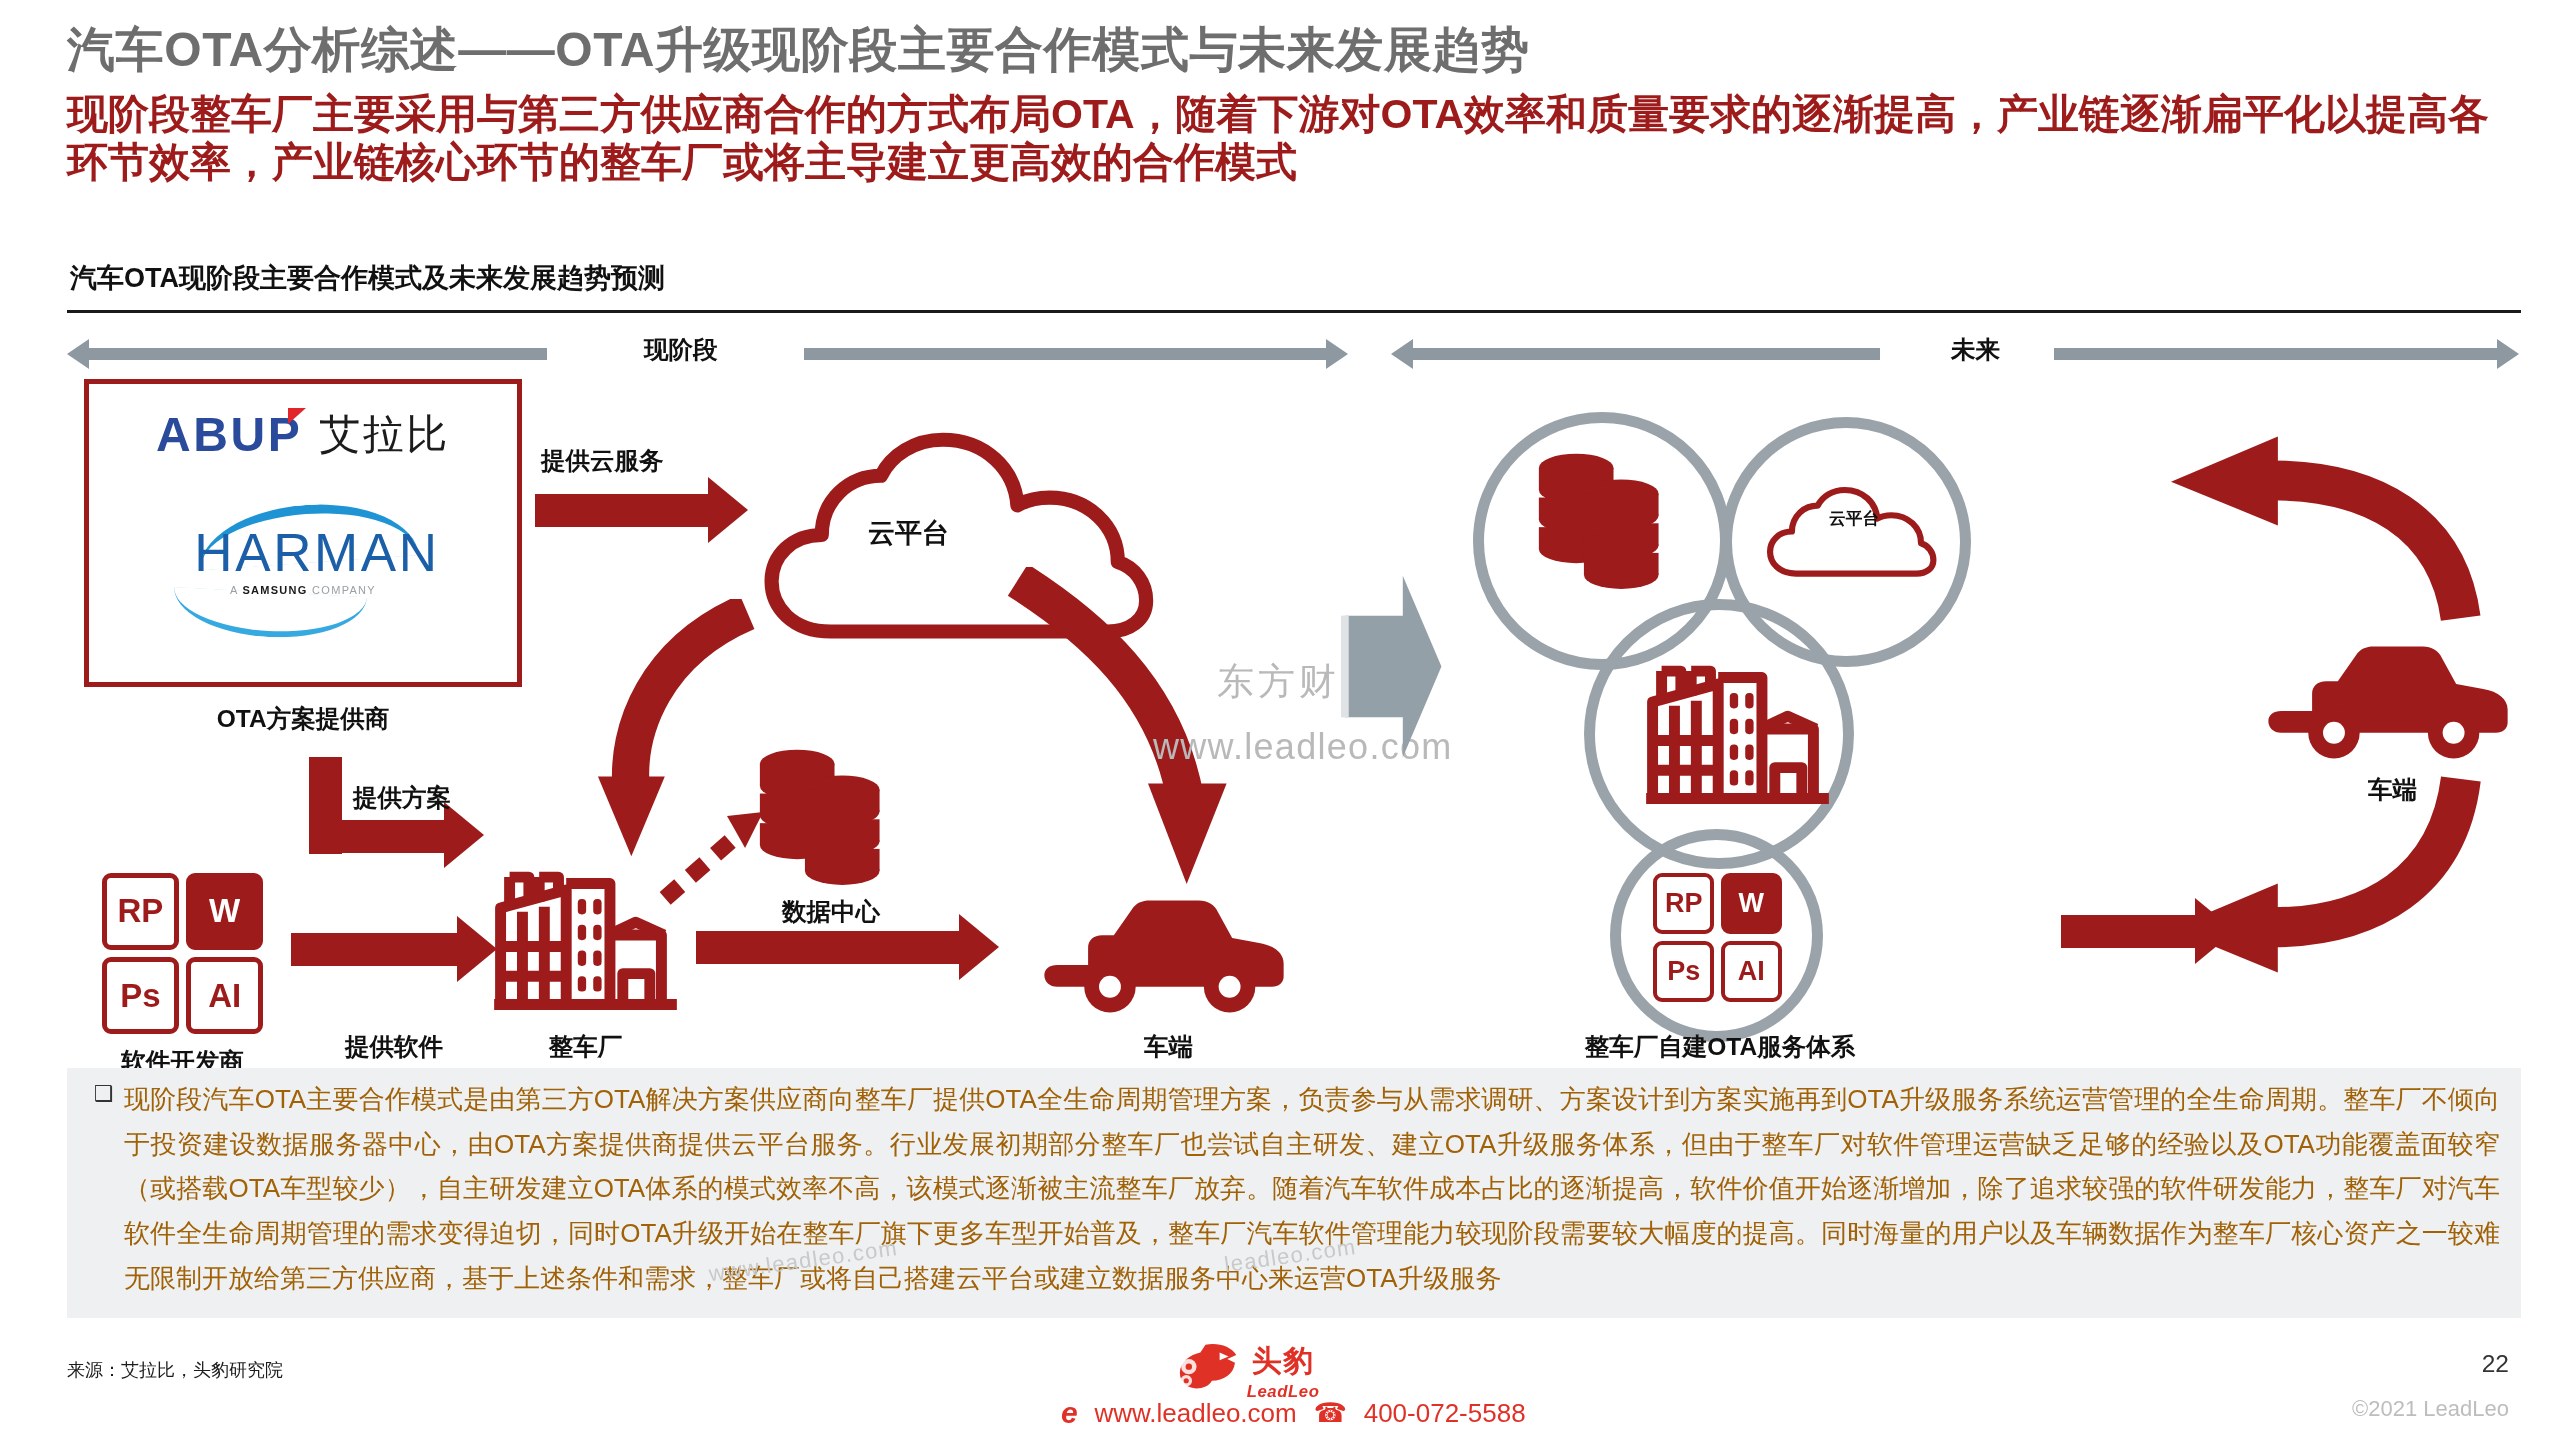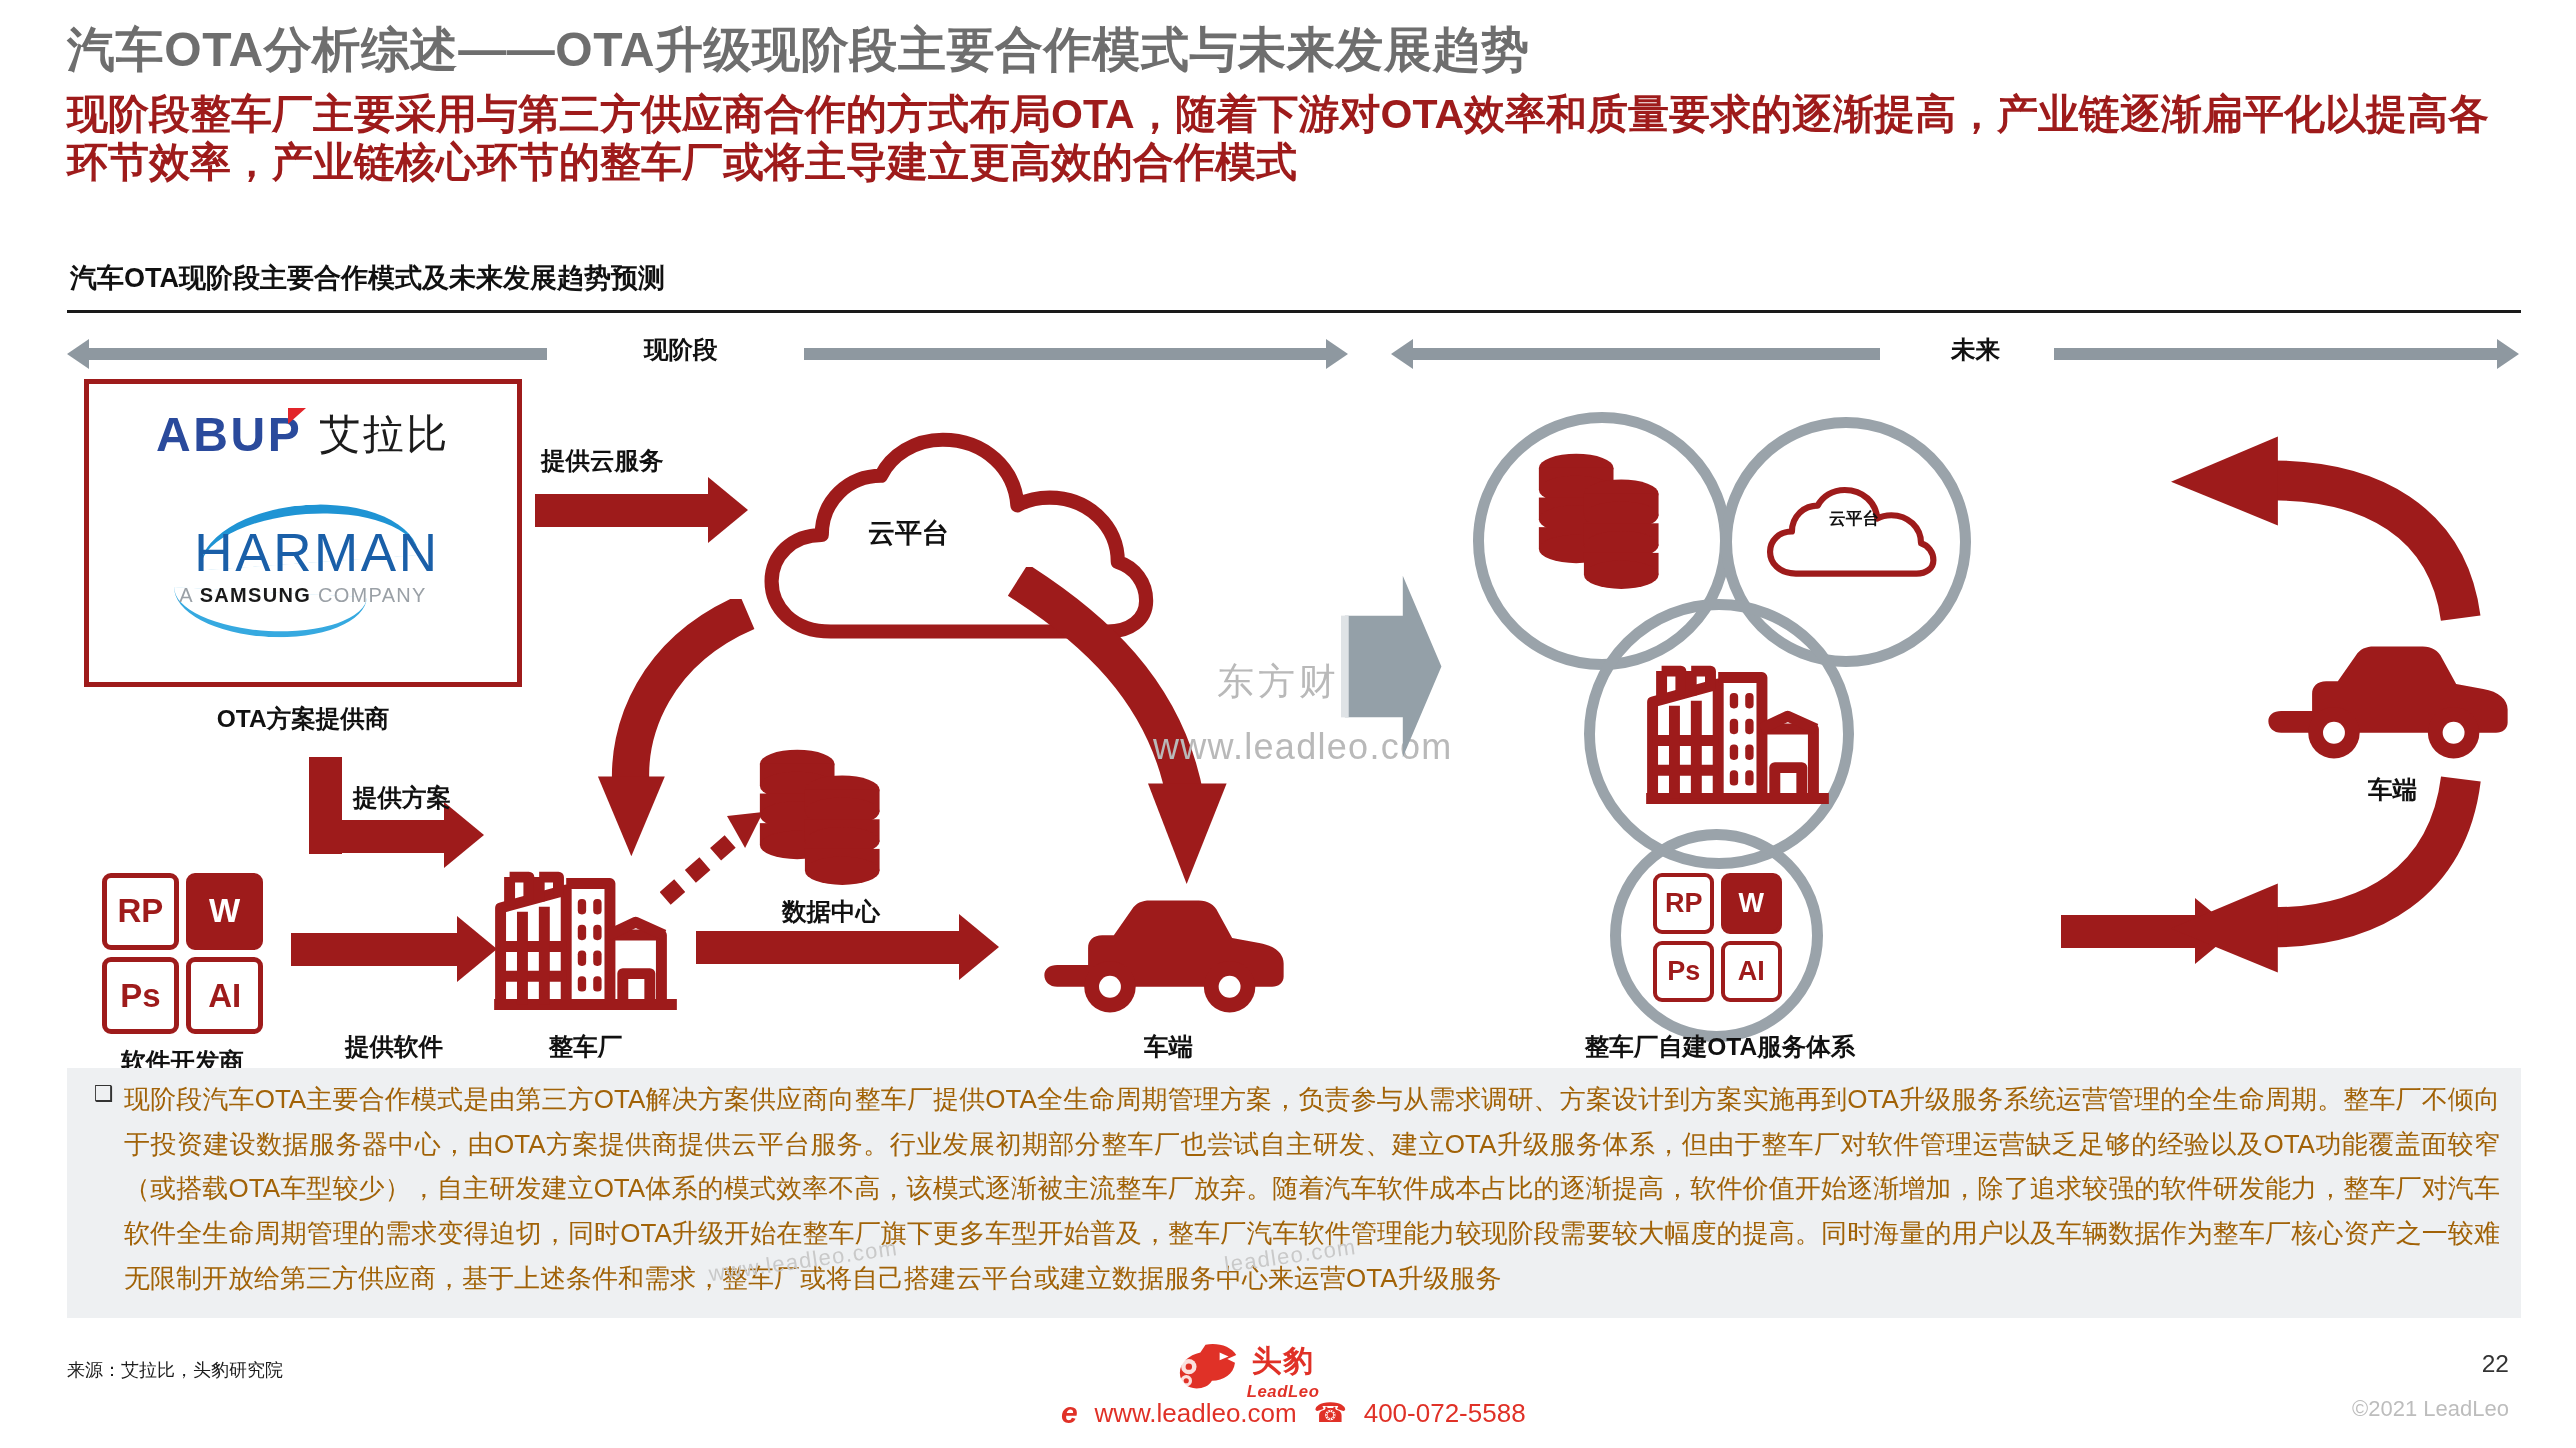--- a/index.html
+++ b/index.html
@@ -84,21 +84,21 @@
   .harman-swoosh-bot {
     position: absolute; left: 84px; top: 70px; width: 193px; height: 45px;
     border-bottom: 6.4px solid #36a9e0; border-radius: 50% / 0 0 100% 100%;
     transform: rotate(3deg);
   }
   .harman-word {
     font-size: 53px; font-weight: 500; color: #1a5fa8; letter-spacing: 2.6px;
     position: relative; z-index: 2; margin-left: 28px;
   }
   .harman-sub {
-    font-size: 20px; letter-spacing: 1.3px; color: #9aa0a6; margin-top: 1.3px;
+    font-size: 11px; letter-spacing: 1.3px; color: #9aa0a6; margin-top: 1.3px;
     position: relative; z-index: 2;
   }
   .harman-sub b { color: #1a1a1a; }
 
   .caption {
     position: absolute; font-size: 24.5px; font-weight: bold; color: #111;
     white-space: nowrap; text-align: center;
   }
 
   

